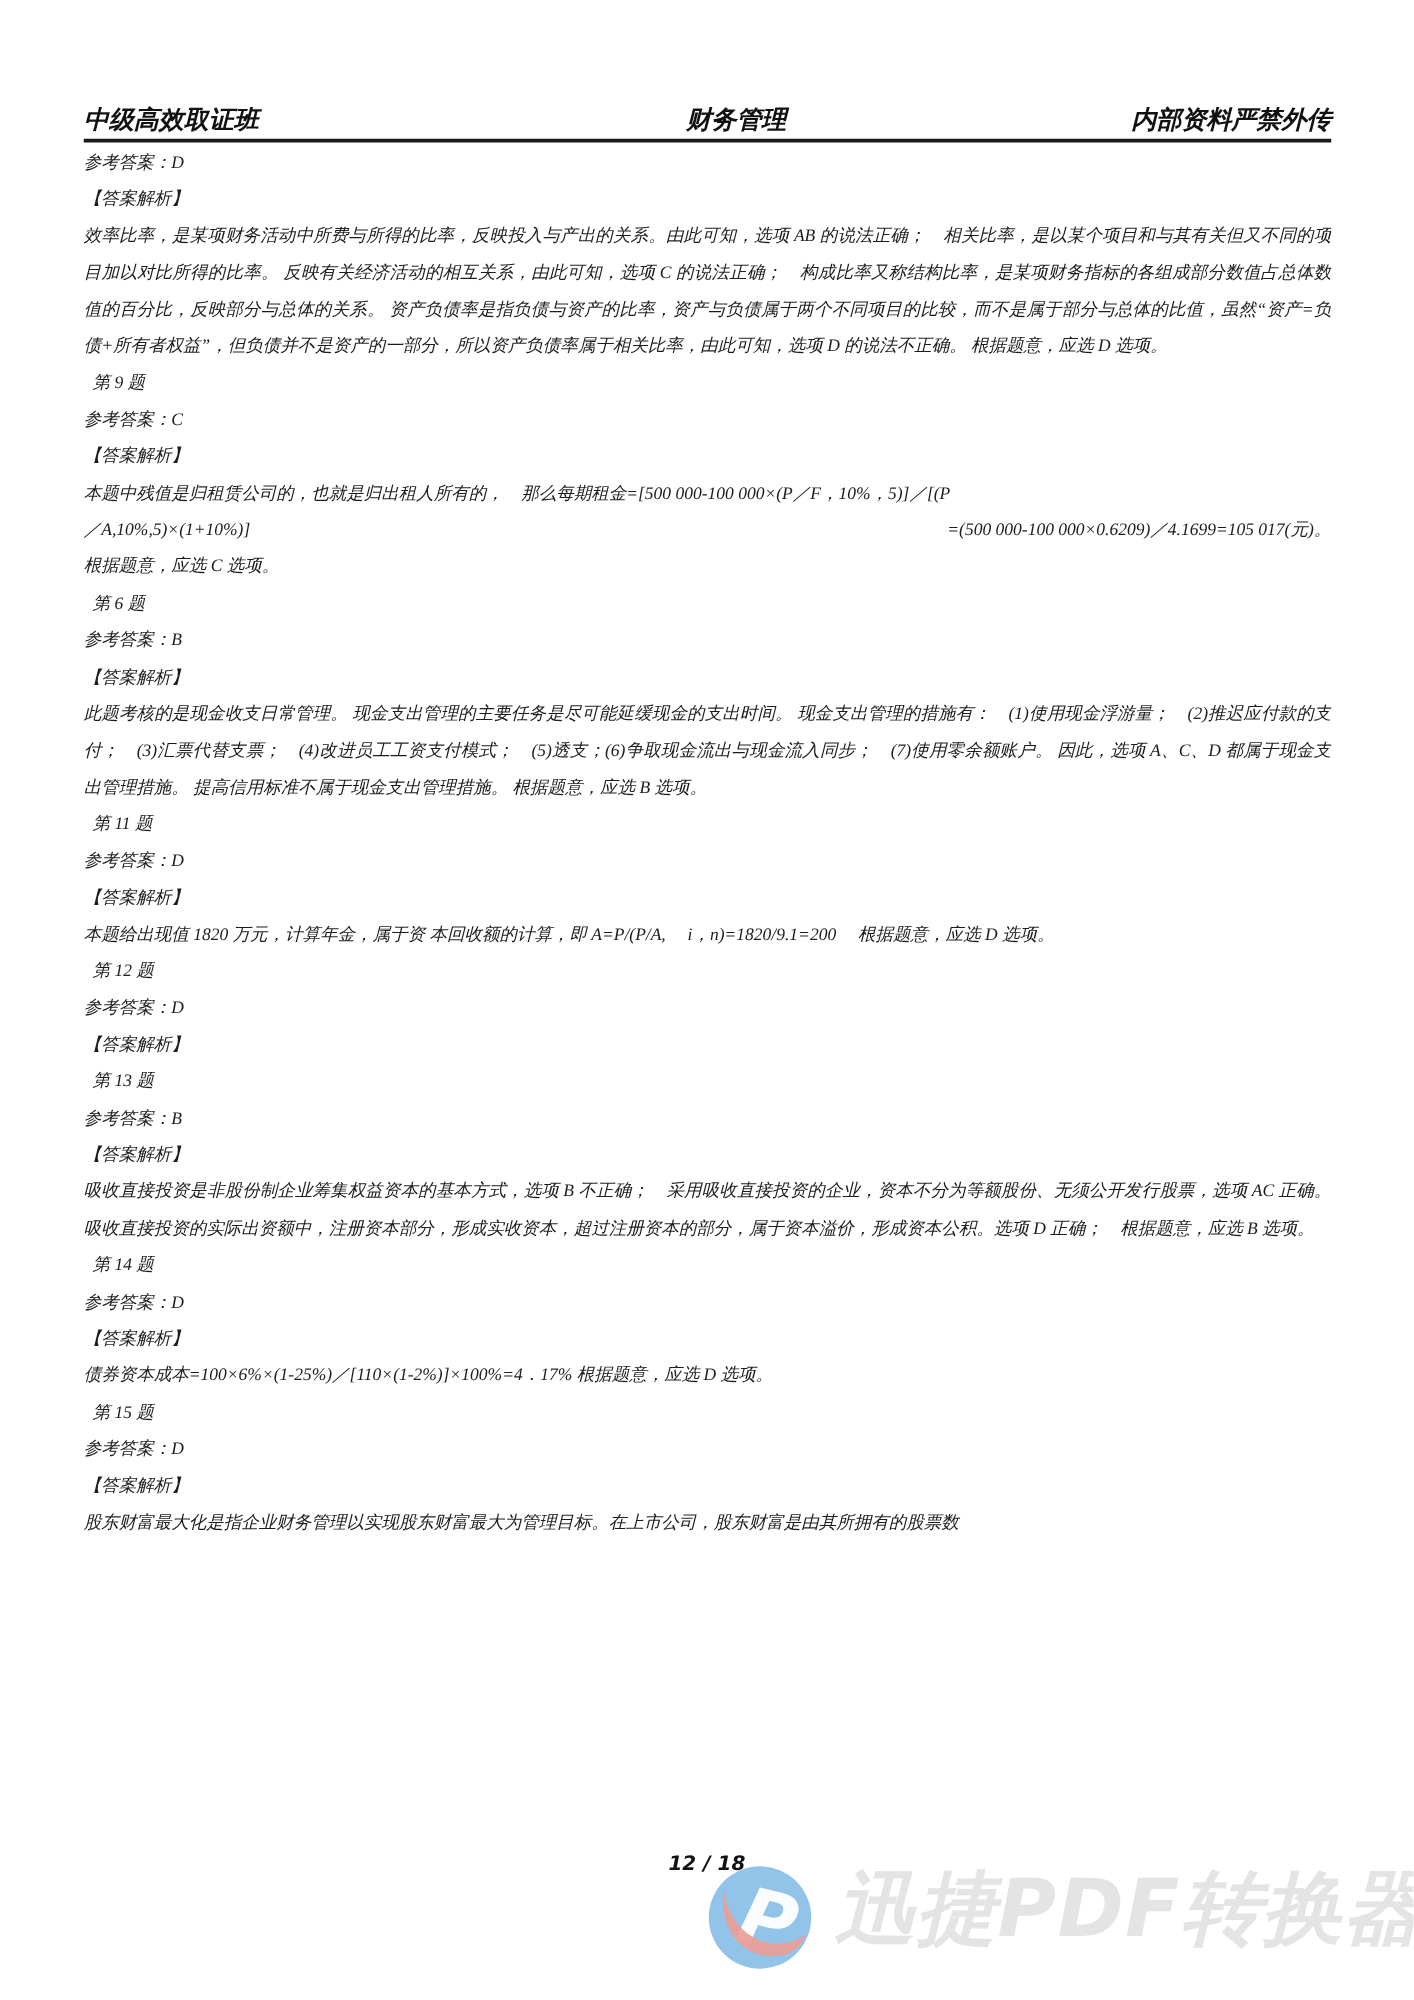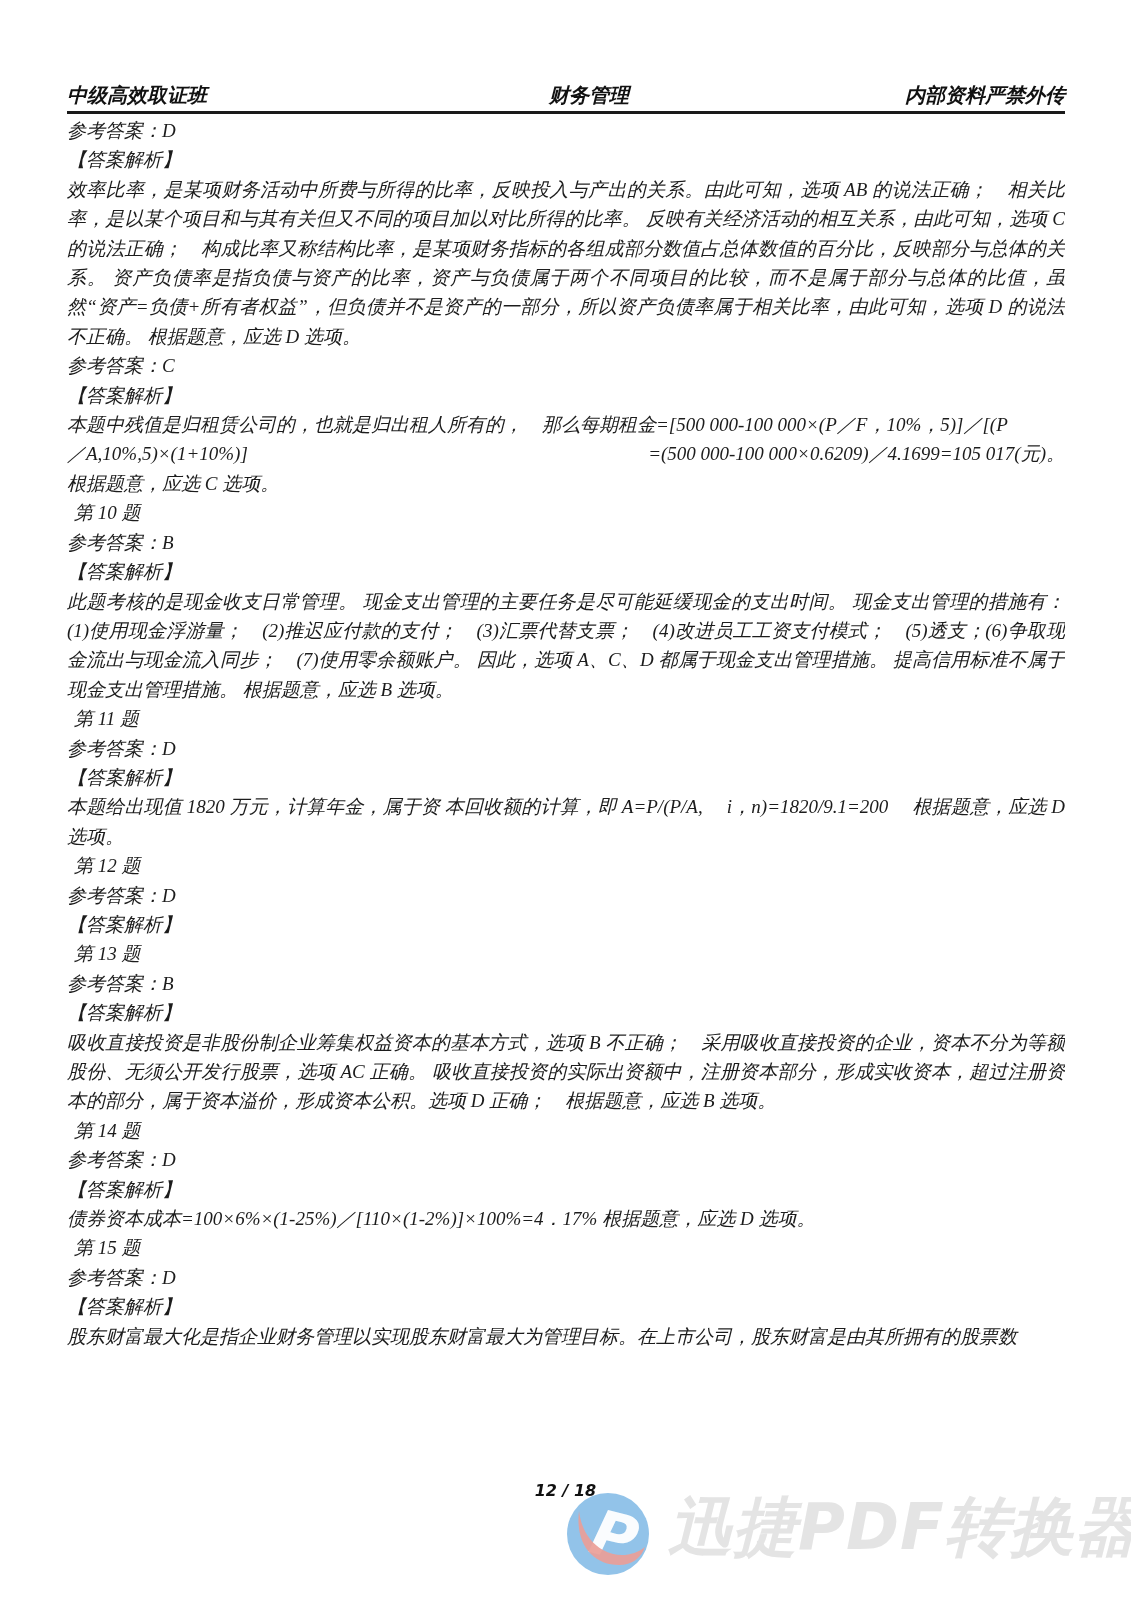--- a/index.html
+++ b/index.html
@@ -29,21 +29,21 @@
   .rule {
     position: absolute;
     top: 111px; left: 67px; right: 66px;
     height: 3px;
     background: #1a1a1a;
   }
   #content {
     position: absolute;
     top: 116px; left: 67px;
     width: 998px;
-    font-size: 19px;
+    font-size: 14px;
     line-height: 29.4px;
     overflow: hidden;
   }
   .blk { min-height: 29.4px; }
   .para { text-align: justify; }
   .nowrap { white-space: nowrap; overflow: hidden; }
   .split {
     display: flex;
     justify-content: space-between;
     white-space: nowrap;
@@ -90,29 +90,30 @@
     <span class="h-center">财务管理</span>
     <span class="h-right">内部资料严禁外传</span>
   </div>
 
   <div class="rule"></div>
 
   <main id="content">
       <div class="blk line">参考答案：D</div>
       <div class="blk label">【答案解析】</div>
       <div class="blk para">效率比率，是某项财务活动中所费与所得的比率，反映投入与产出的关系。由此可知，选项 AB 的说法正确；　相关比率，是以某个项目和与其有关但又不同的项目加以对比所得的比率。 反映有关经济活动的相互关系，由此可知，选项 C 的说法正确；　构成比率又称结构比率，是某项财务指标的各组成部分数值占总体数值的百分比，反映部分与总体的关系。 资产负债率是指负债与资产的比率，资产与负债属于两个不同项目的比较，而不是属于部分与总体的比值，虽然“资产=负债+所有者权益”，但负债并不是资产的一部分，所以资产负债率属于相关比率，由此可知，选项 D 的说法不正确。 根据题意，应选 D 选项。</div>
+      <div class="blk qline">第 9 题</div>
       <div class="blk line">参考答案：C</div>
       <div class="blk label">【答案解析】</div>
       <div class="blk nowrap">本题中残值是归租赁公司的，也就是归出租人所有的，　那么每期租金=[500 000-100 000×(P／F，10%，5)]／[(P</div>
       <div class="blk split">
         <span>／A,10%,5)×(1+10%)]</span>
         <span>=(500 000-100 000×0.6209)／4.1699=105 017(元)。</span>
       </div>
       <div class="blk line">根据题意，应选 C 选项。</div>
-      <div class="blk qline">第 10 题</div>
+      <div class="blk qline">第 6 题</div>
       <div class="blk line">参考答案：B</div>
       <div class="blk label">【答案解析】</div>
       <div class="blk para">此题考核的是现金收支日常管理。 现金支出管理的主要任务是尽可能延缓现金的支出时间。 现金支出管理的措施有：　(1)使用现金浮游量；　(2)推迟应付款的支付；　(3)汇票代替支票；　(4)改进员工工资支付模式；　(5)透支；(6)争取现金流出与现金流入同步；　(7)使用零余额账户。 因此，选项 A、C、D 都属于现金支出管理措施。 提高信用标准不属于现金支出管理措施。 根据题意，应选 B 选项。</div>
       <div class="blk qline">第 11 题</div>
       <div class="blk line">参考答案：D</div>
       <div class="blk label">【答案解析】</div>
       <div class="blk para">本题给出现值 1820 万元，计算年金，属于资 本回收额的计算，即 A=P/(P/A,　 i，n)=1820/9.1=200　 根据题意，应选 D 选项。</div>
       <div class="blk qline">第 12 题</div>
       <div class="blk line">参考答案：D</div>
       <div class="blk label">【答案解析】</div>

